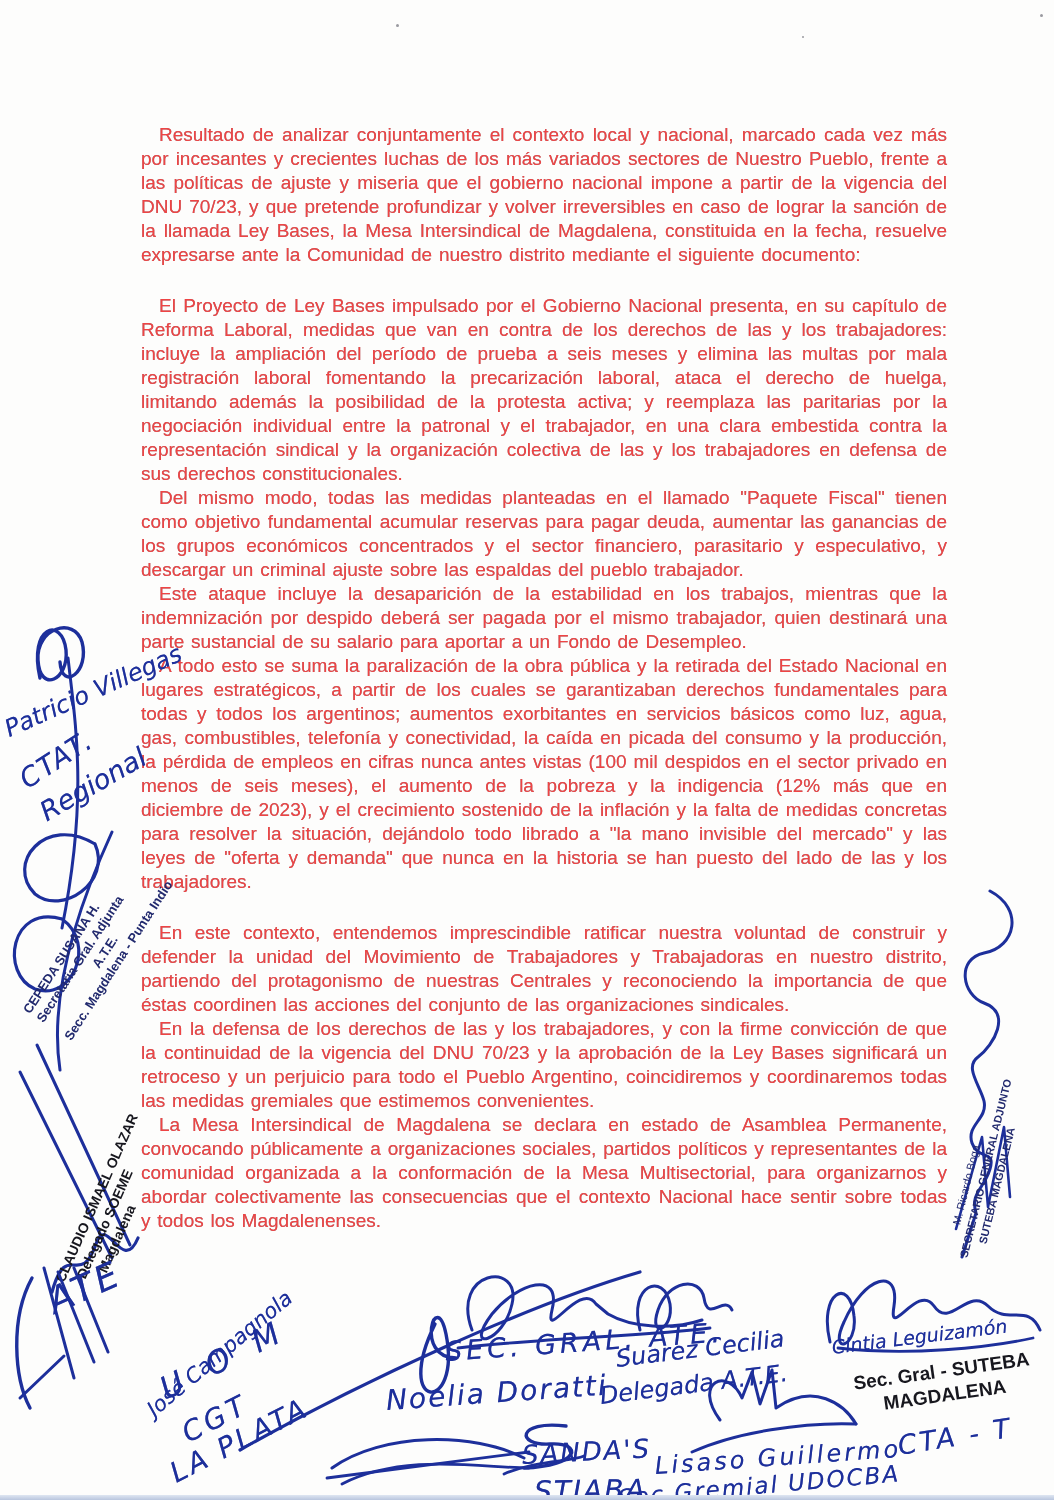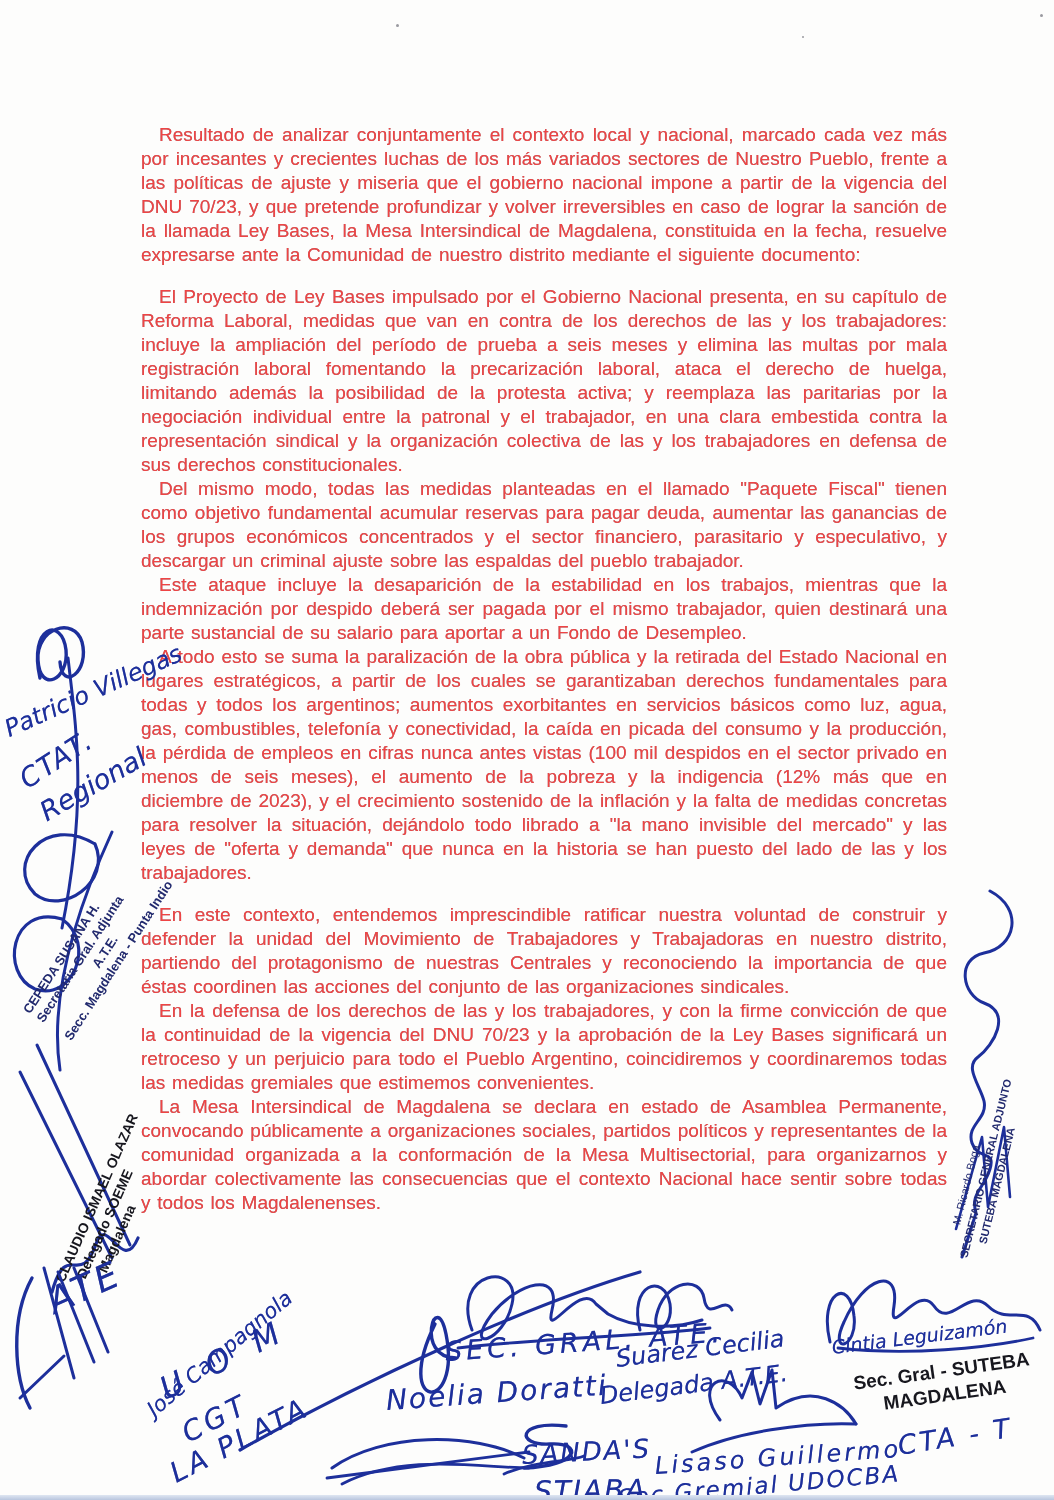--- a/index.html
+++ b/index.html
@@ -9,21 +9,21 @@
     font-family:"Liberation Sans",sans-serif;
   }
   
   .doc-text{
     position:absolute;left:141px;top:123px;width:806px;
     color:#ef4444;font-size:19px;line-height:24px;text-align:justify;
     text-shadow:0 0 .6px rgba(44,44,60,.55);
     word-spacing:1.5px;
   }
   .doc-text p{margin:0;text-indent:18px;}
-  .doc-text p.gap{margin-top:18px;}
+  .doc-text p.gap{margin-top:27px;}
   
   .hand{
     position:absolute;color:#1d2f9b;font-style:italic;white-space:nowrap;
     font-family:"DejaVu Sans",sans-serif;transform-origin:0 50%;
     text-shadow:0 0 .5px rgba(29,47,155,.6);
   }
   
   .stamp{
     position:absolute;font-weight:bold;white-space:nowrap;transform-origin:0 0;
     font-family:"Liberation Sans",sans-serif;line-height:1.25;

